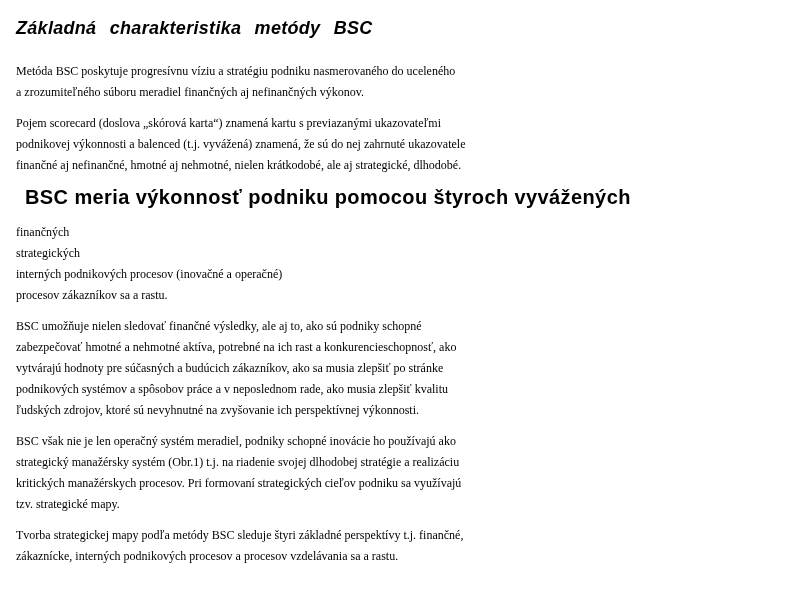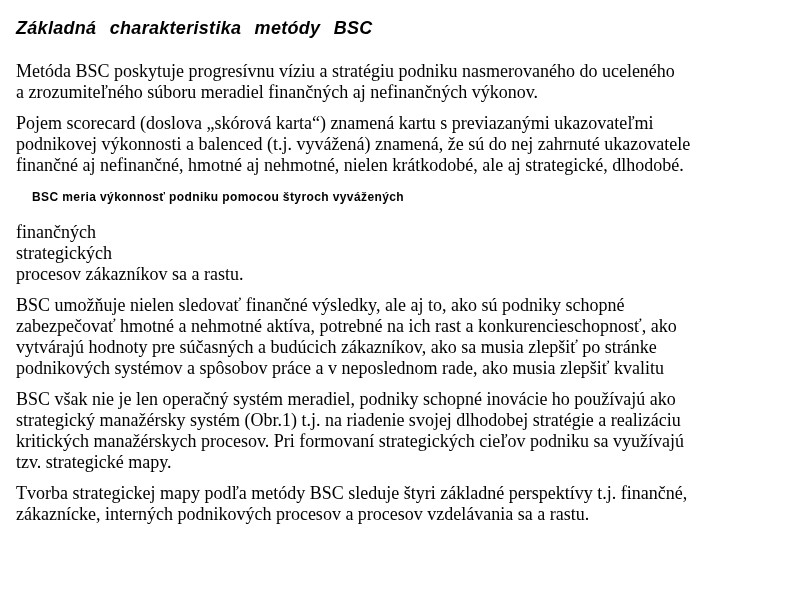--- a/index.html
+++ b/index.html
@@ -22,31 +22,31 @@
     font-style: italic;
     font-size: 18px;
     line-height: 23px;
     letter-spacing: 0.3px;
     word-spacing: 8px;
     margin: 0 0 21px 0;
     white-space: pre;
   }
   .para {
     font-family: "Liberation Serif", serif;
-    font-size: 18px;
+    font-size: 12px;
     line-height: 21px;
     margin: 1px 0 10px 0;
   }
   .subheading {
     font-family: "Liberation Sans", sans-serif;
     font-weight: bold;
-    font-size: 12px;
+    font-size: 20px;
     line-height: 22px;
     letter-spacing: 0.4px;
-    margin: 0 0 14px 16px;
+    margin: 0 0 14px 9px;
   }
   .line {
     white-space: pre;
   }
 </style>
 </head>
 <body>
 
 <div class="doc">
 
@@ -63,28 +63,30 @@
     <div class="line">finančné aj nefinančné, hmotné aj nehmotné, nielen krátkodobé, ale aj strategické, dlhodobé.</div>
   </div>
 
   <div class="subheading">
     <div class="line">BSC meria výkonnosť podniku pomocou štyroch vyvážených</div>
   </div>
 
   <div class="para">
     <div class="line">finančných</div>
     <div class="line">strategických</div>
+    <div class="line">interných podnikových procesov (inovačné a operačné)</div>
     <div class="line">procesov zákazníkov sa a rastu.</div>
   </div>
 
   <div class="para">
     <div class="line">BSC umožňuje nielen sledovať finančné výsledky, ale aj to, ako sú podniky schopné</div>
     <div class="line">zabezpečovať hmotné a nehmotné aktíva, potrebné na ich rast a konkurencieschopnosť, ako</div>
     <div class="line">vytvárajú hodnoty pre súčasných a budúcich zákazníkov, ako sa musia zlepšiť po stránke</div>
     <div class="line">podnikových systémov a spôsobov práce a v neposlednom rade, ako musia zlepšiť kvalitu</div>
+    <div class="line">ľudských zdrojov, ktoré sú nevyhnutné na zvyšovanie ich perspektívnej výkonnosti.</div>
   </div>
 
   <div class="para">
     <div class="line">BSC však nie je len operačný systém meradiel, podniky schopné inovácie ho používajú ako</div>
     <div class="line">strategický manažérsky systém (Obr.1) t.j. na riadenie svojej dlhodobej stratégie a realizáciu</div>
     <div class="line">kritických manažérskych procesov. Pri formovaní strategických cieľov podniku sa využívajú</div>
     <div class="line">tzv. strategické mapy.</div>
   </div>
 
   <div class="para">

